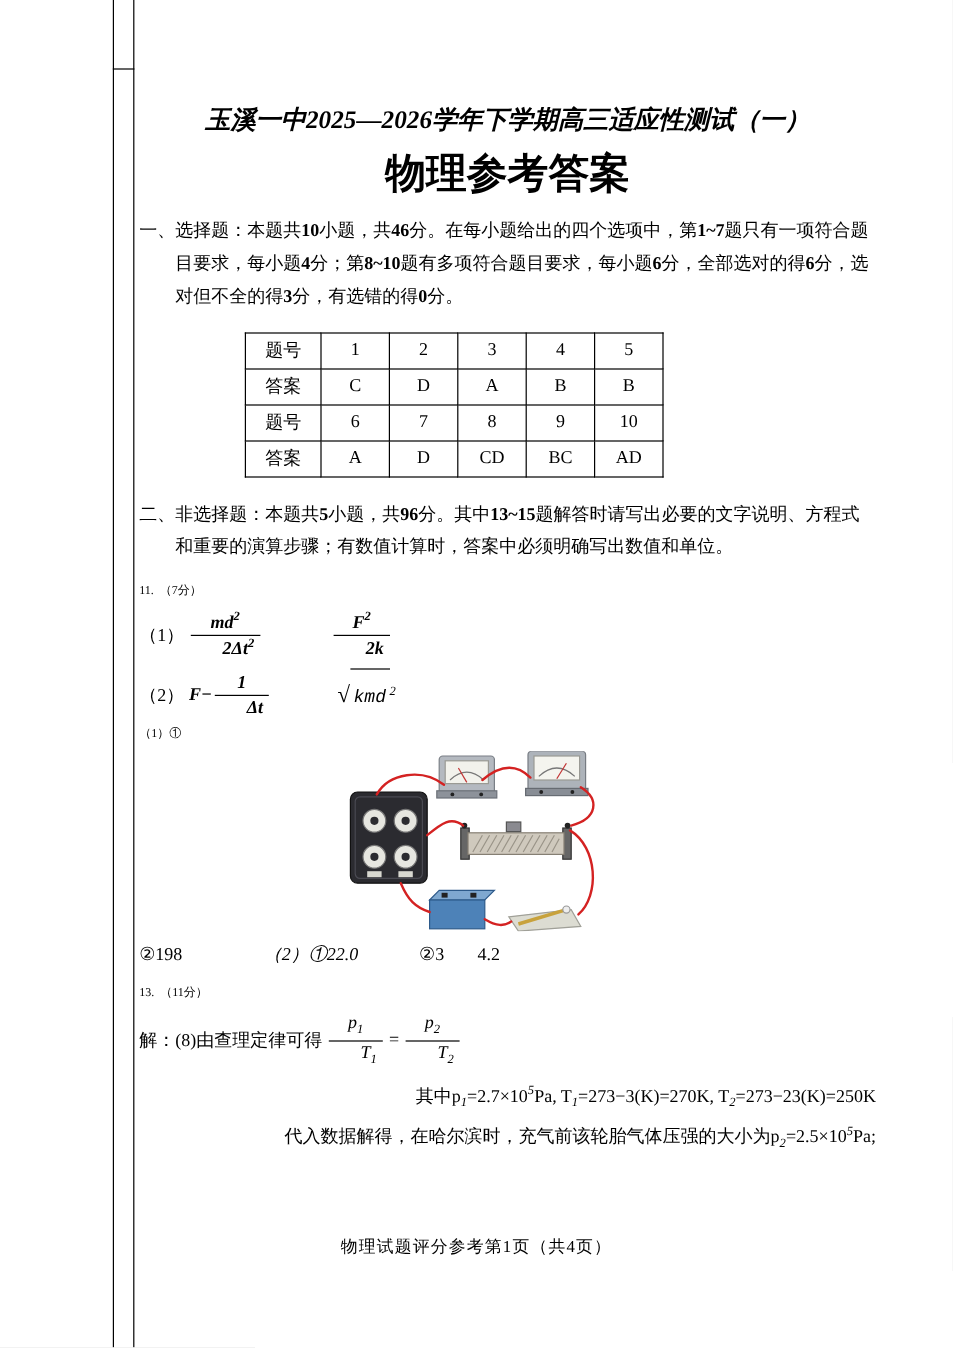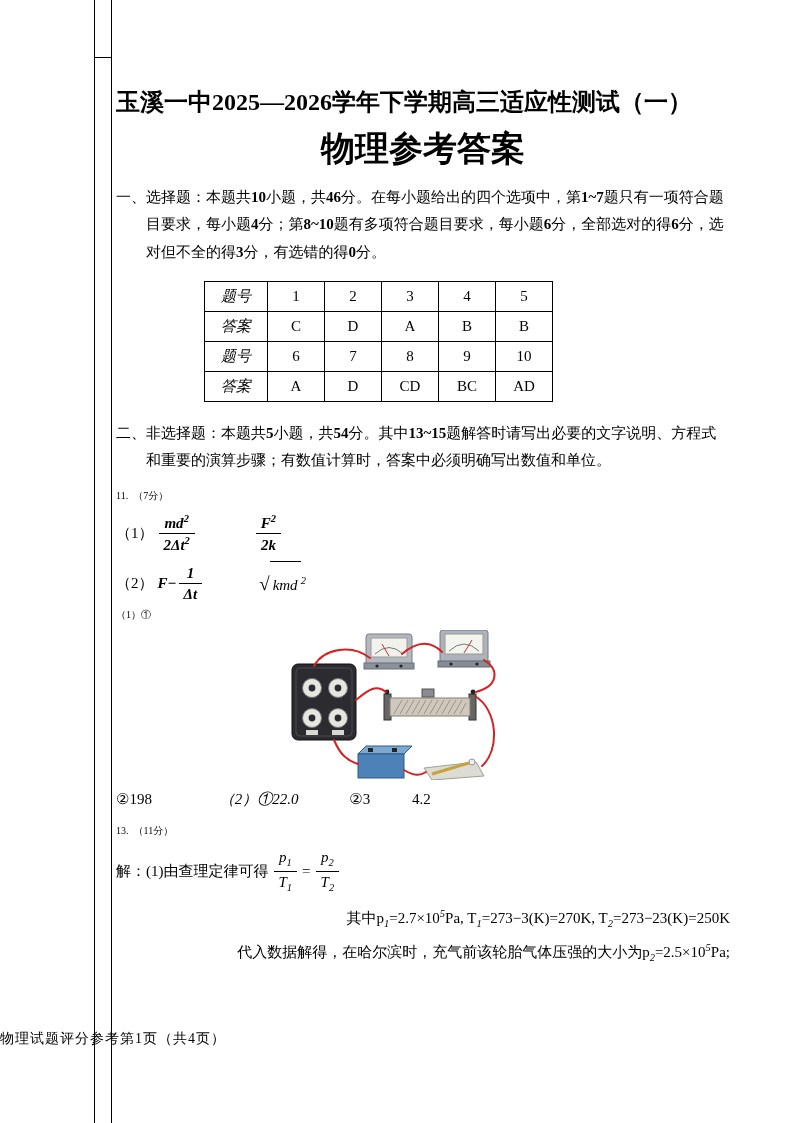--- a/index.html
+++ b/index.html
@@ -1,45 +1,45 @@
 <!DOCTYPE html>
 <html><head>
 <meta charset="utf-8">
 <style>
   html,body{margin:0;padding:0;background:#e8e8e8;}
   .page{position:relative;width:794px;height:1123px;background:#ffffff;margin:0 auto;
         font-family:"Liberation Serif","DejaVu Serif",serif;color:#000;overflow:hidden;}
   .vline{position:absolute;top:0;bottom:0;width:1px;background:#000;}
   .hline{position:absolute;height:1px;background:#000;}
   .content{position:absolute;left:116px;top:86px;width:614px;}
-  .title{font-size:24px;font-weight:bold;}
+  .title{text-align:center;font-size:21px;font-weight:bold;font-style:italic;}
   .subtitle{text-align:center;font-size:34px;font-weight:bold;margin-top:8px;}
   .para{font-size:15px;line-height:1.82;margin:12px 0 0 0;padding-left:30px;text-indent:-30px;}
   .bold{font-weight:bold;}
   table.ans{border-collapse:collapse;margin:15px 0 0 88px;}
   table.ans td{border:1px solid #000;width:56px;height:29px;text-align:center;font-size:15px;padding:0;}
-  table.ans td:first-child{width:62px;font-style:italic;}
+  table.ans td:first-child{width:62px;}
   .qlabel{font-size:10px;margin-top:15px;white-space:pre;}
   .fline{display:flex;align-items:center;margin-top:10px;font-size:15px;}
   .frac{display:inline-block;text-align:center;vertical-align:middle;margin:0 5px;font-style:italic;line-height:1.2;}
   .frac .num{display:block;border-bottom:1.4px solid #000;padding:0 5px 1px 5px;}
-  .frac .den{display:block;padding:1px 5px 0 5px;}
+  .frac .den{display:block;padding:1px 5px 0 5px;margin-left:22px;}
   .fbold{font-weight:bold;}
   sub,sup{font-size:10.5px;font-style:italic;}
   .gap56{margin-left:56px;}
   .gap52{margin-left:52px;}
   .radsign{font-size:19px;font-style:normal;}
-  .radicand{border-top:1.2px solid #000;font-style:italic;padding:15px 3px;}
+  .radicand{border-top:1.2px solid #000;font-style:italic;padding:15px 3px;font-family:Liberation Mono, monospace;}
   .figure{margin:8px 0 0 168px;width:232px;height:150px;}
   .ansline{font-size:15px;margin-top:10px;}
   .ansline .g1{margin-right:64px;}
   .ansline .g2{margin-right:47px;font-style:italic;}
-  .ansline .g3{margin-right:38px;}
+  .ansline .g3{margin-right:24px;}
   .mline{font-size:15px;margin:13px 0 0 0;text-align:right;}
-  .footer{position:absolute;top:1030px;left:0;width:100%;text-align:left;font-size:14px;letter-spacing:1px;}
+  .footer{position:absolute;top:1030px;left:0;width:100%;text-align:center;font-size:14px;letter-spacing:1px;}
 </style>
 </head>
 <body>
 
 <div class="page">
 
   <div class="vline" style="left:94px"></div>
   <div class="vline" style="left:111px"></div>
   <div class="hline" style="left:94px;top:57px;width:18px"></div>
 
@@ -80,21 +80,21 @@
         <td>答案</td>
         <td>A</td>
         <td>D</td>
         <td>CD</td>
         <td>BC</td>
         <td>AD</td>
       </tr>
     </tbody>
       </table>
 
-    <p class="para" style="margin-top:18px"><span>二、非选择题：本题共</span><span class="bold">5</span><span>小题，共</span><span class="bold">54</span><span>分。其中</span><span class="bold">13~15</span><span>题解答时请写出必要的文字说明、方程式和重要的演算步骤；有数值计算时，答案中必须明确写出数值和单位。</span></p>
+    <p class="para" style="margin-top:18px"><span>二、非选择题：本题共</span><span class="bold">5</span><span>小题，共</span><span class="bold">96</span><span>分。其中</span><span class="bold">13~15</span><span>题解答时请写出必要的文字说明、方程式和重要的演算步骤；有数值计算时，答案中必须明确写出数值和单位。</span></p>
 
     <div class="qlabel">11.  （7分）</div>
 
     <div class="fline">
       <span>（1）</span>
       <span class="frac fbold">
         <span class="num"><span>md</span><sup>2</sup></span>
         <span class="den"><span>2Δt</span><sup>2</sup></span>
       </span>
       <span class="frac fbold gap56">
@@ -195,21 +195,21 @@
     <div class="ansline">
       <span class="g1">②198</span>
       <span class="g2">（2）①22.0</span>
       <span class="g3">②3</span>
       <span>4.2</span>
     </div>
 
     <div class="qlabel">13.  （11分）</div>
 
     <div class="fline">
-      <span>解：(1)由查理定律可得</span>
+      <span>解：(8)由查理定律可得</span>
       <span class="frac">
         <span class="num"><span>p</span><sub>1</sub></span>
         <span class="den"><span>T</span><sub>1</sub></span>
       </span>
       <span>=</span>
       <span class="frac">
         <span class="num"><span>p</span><sub>2</sub></span>
         <span class="den"><span>T</span><sub>2</sub></span>
       </span>
     </div>

